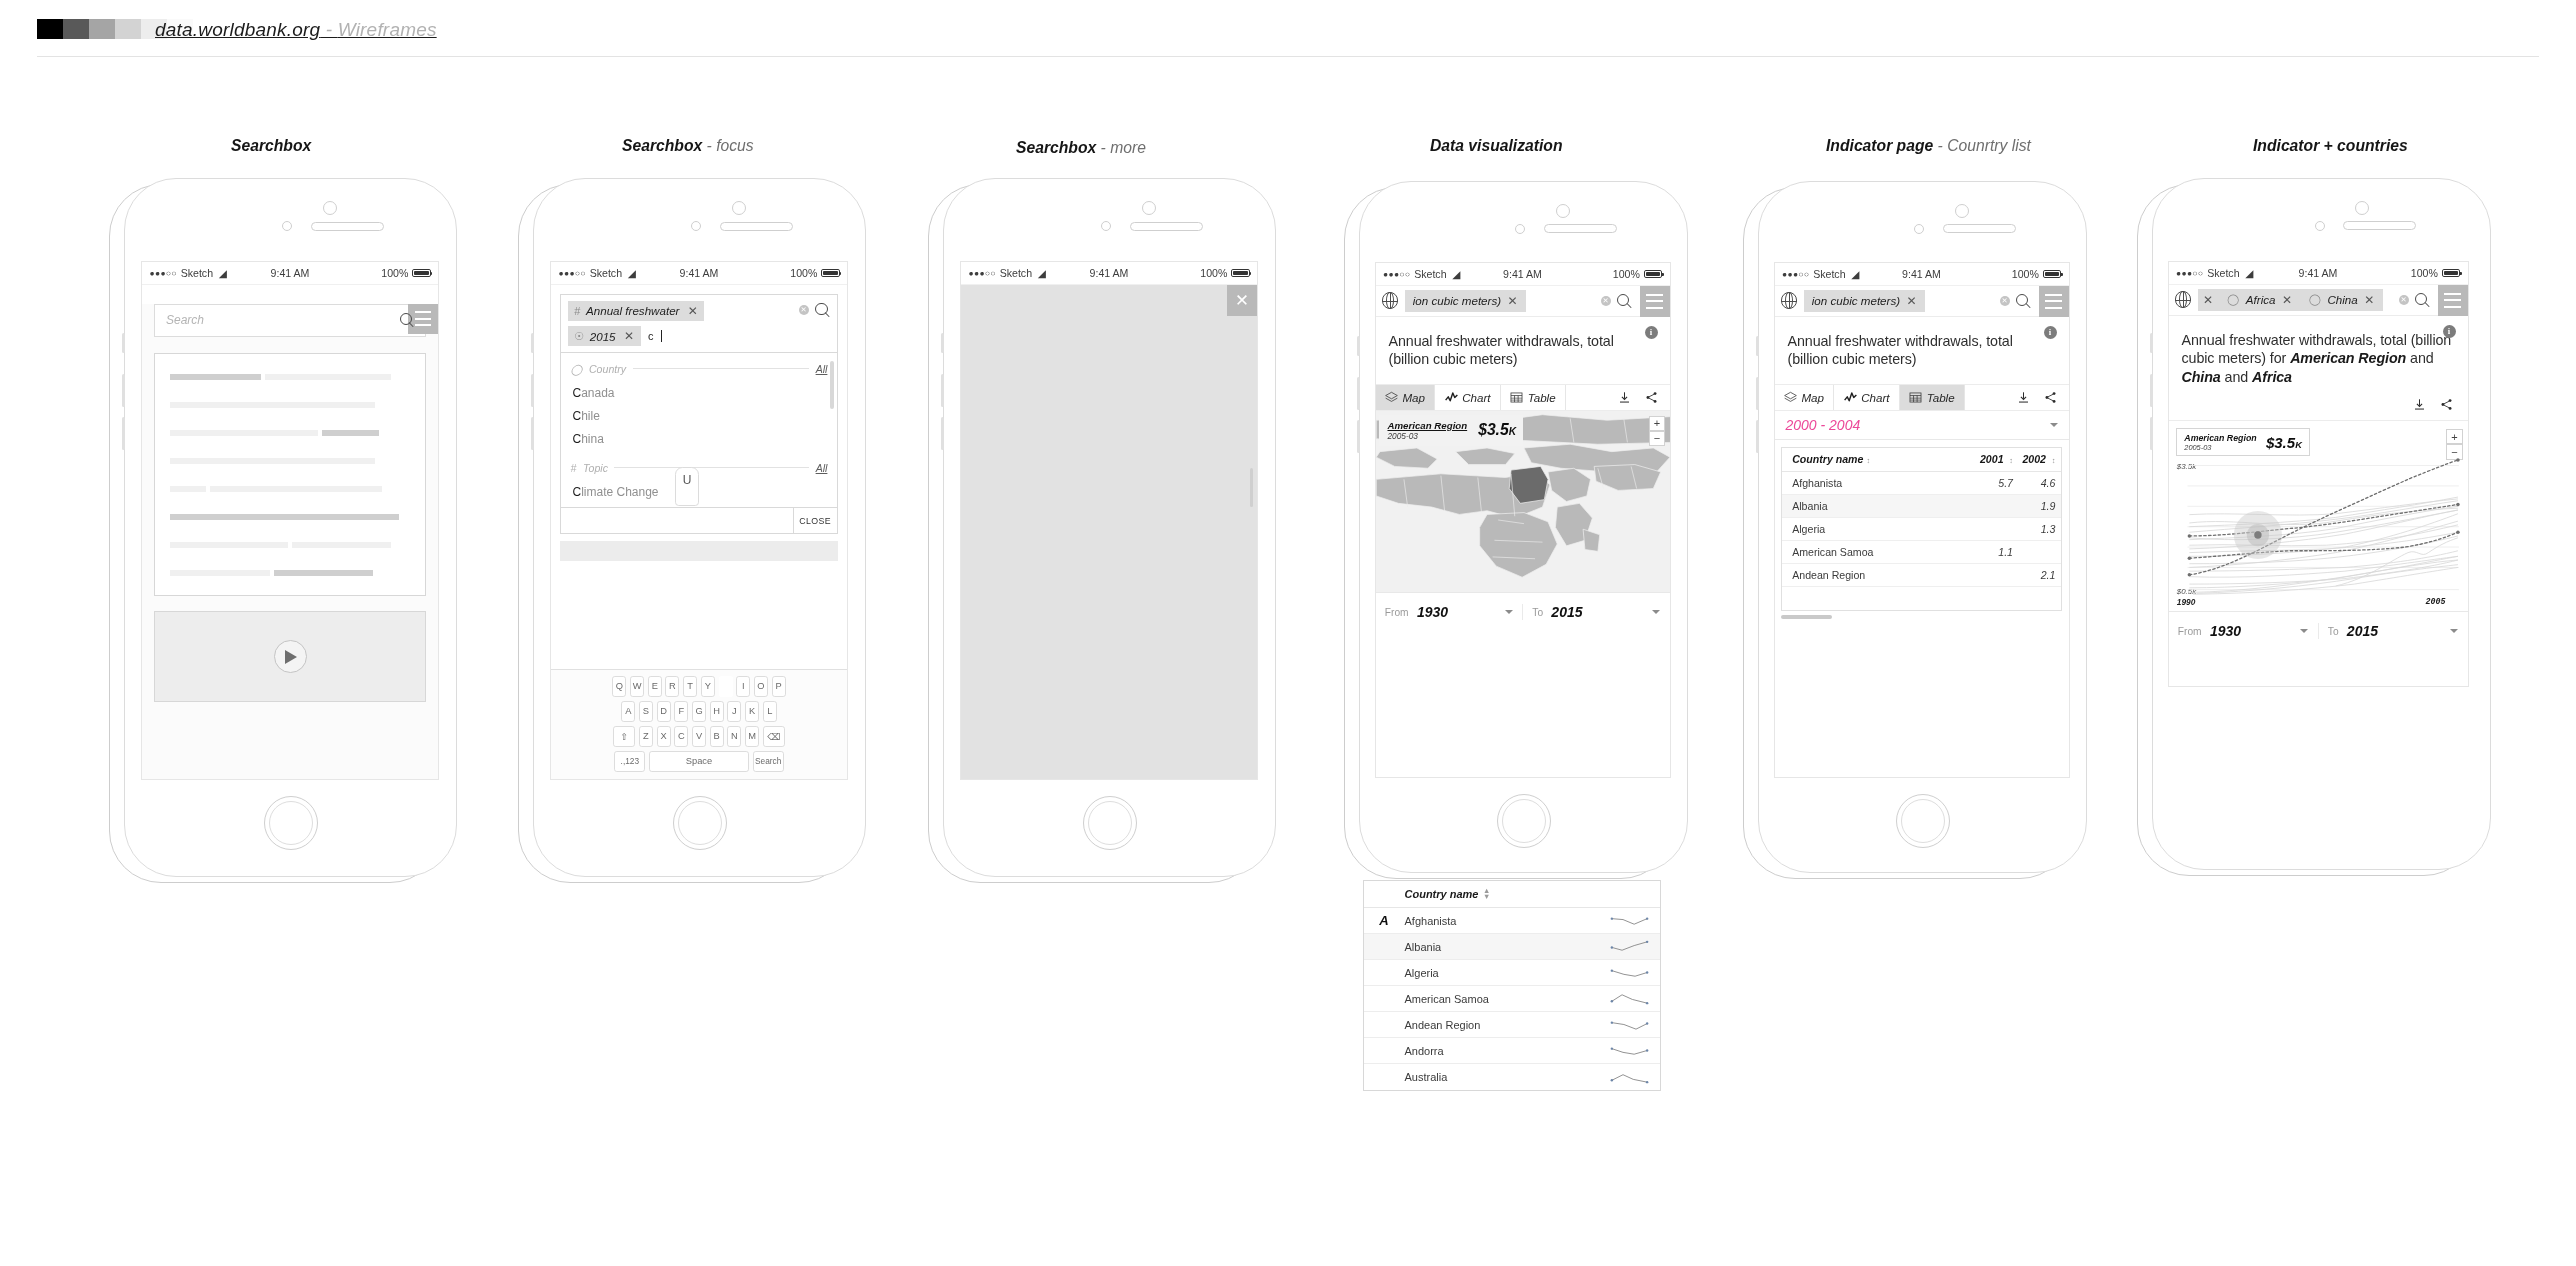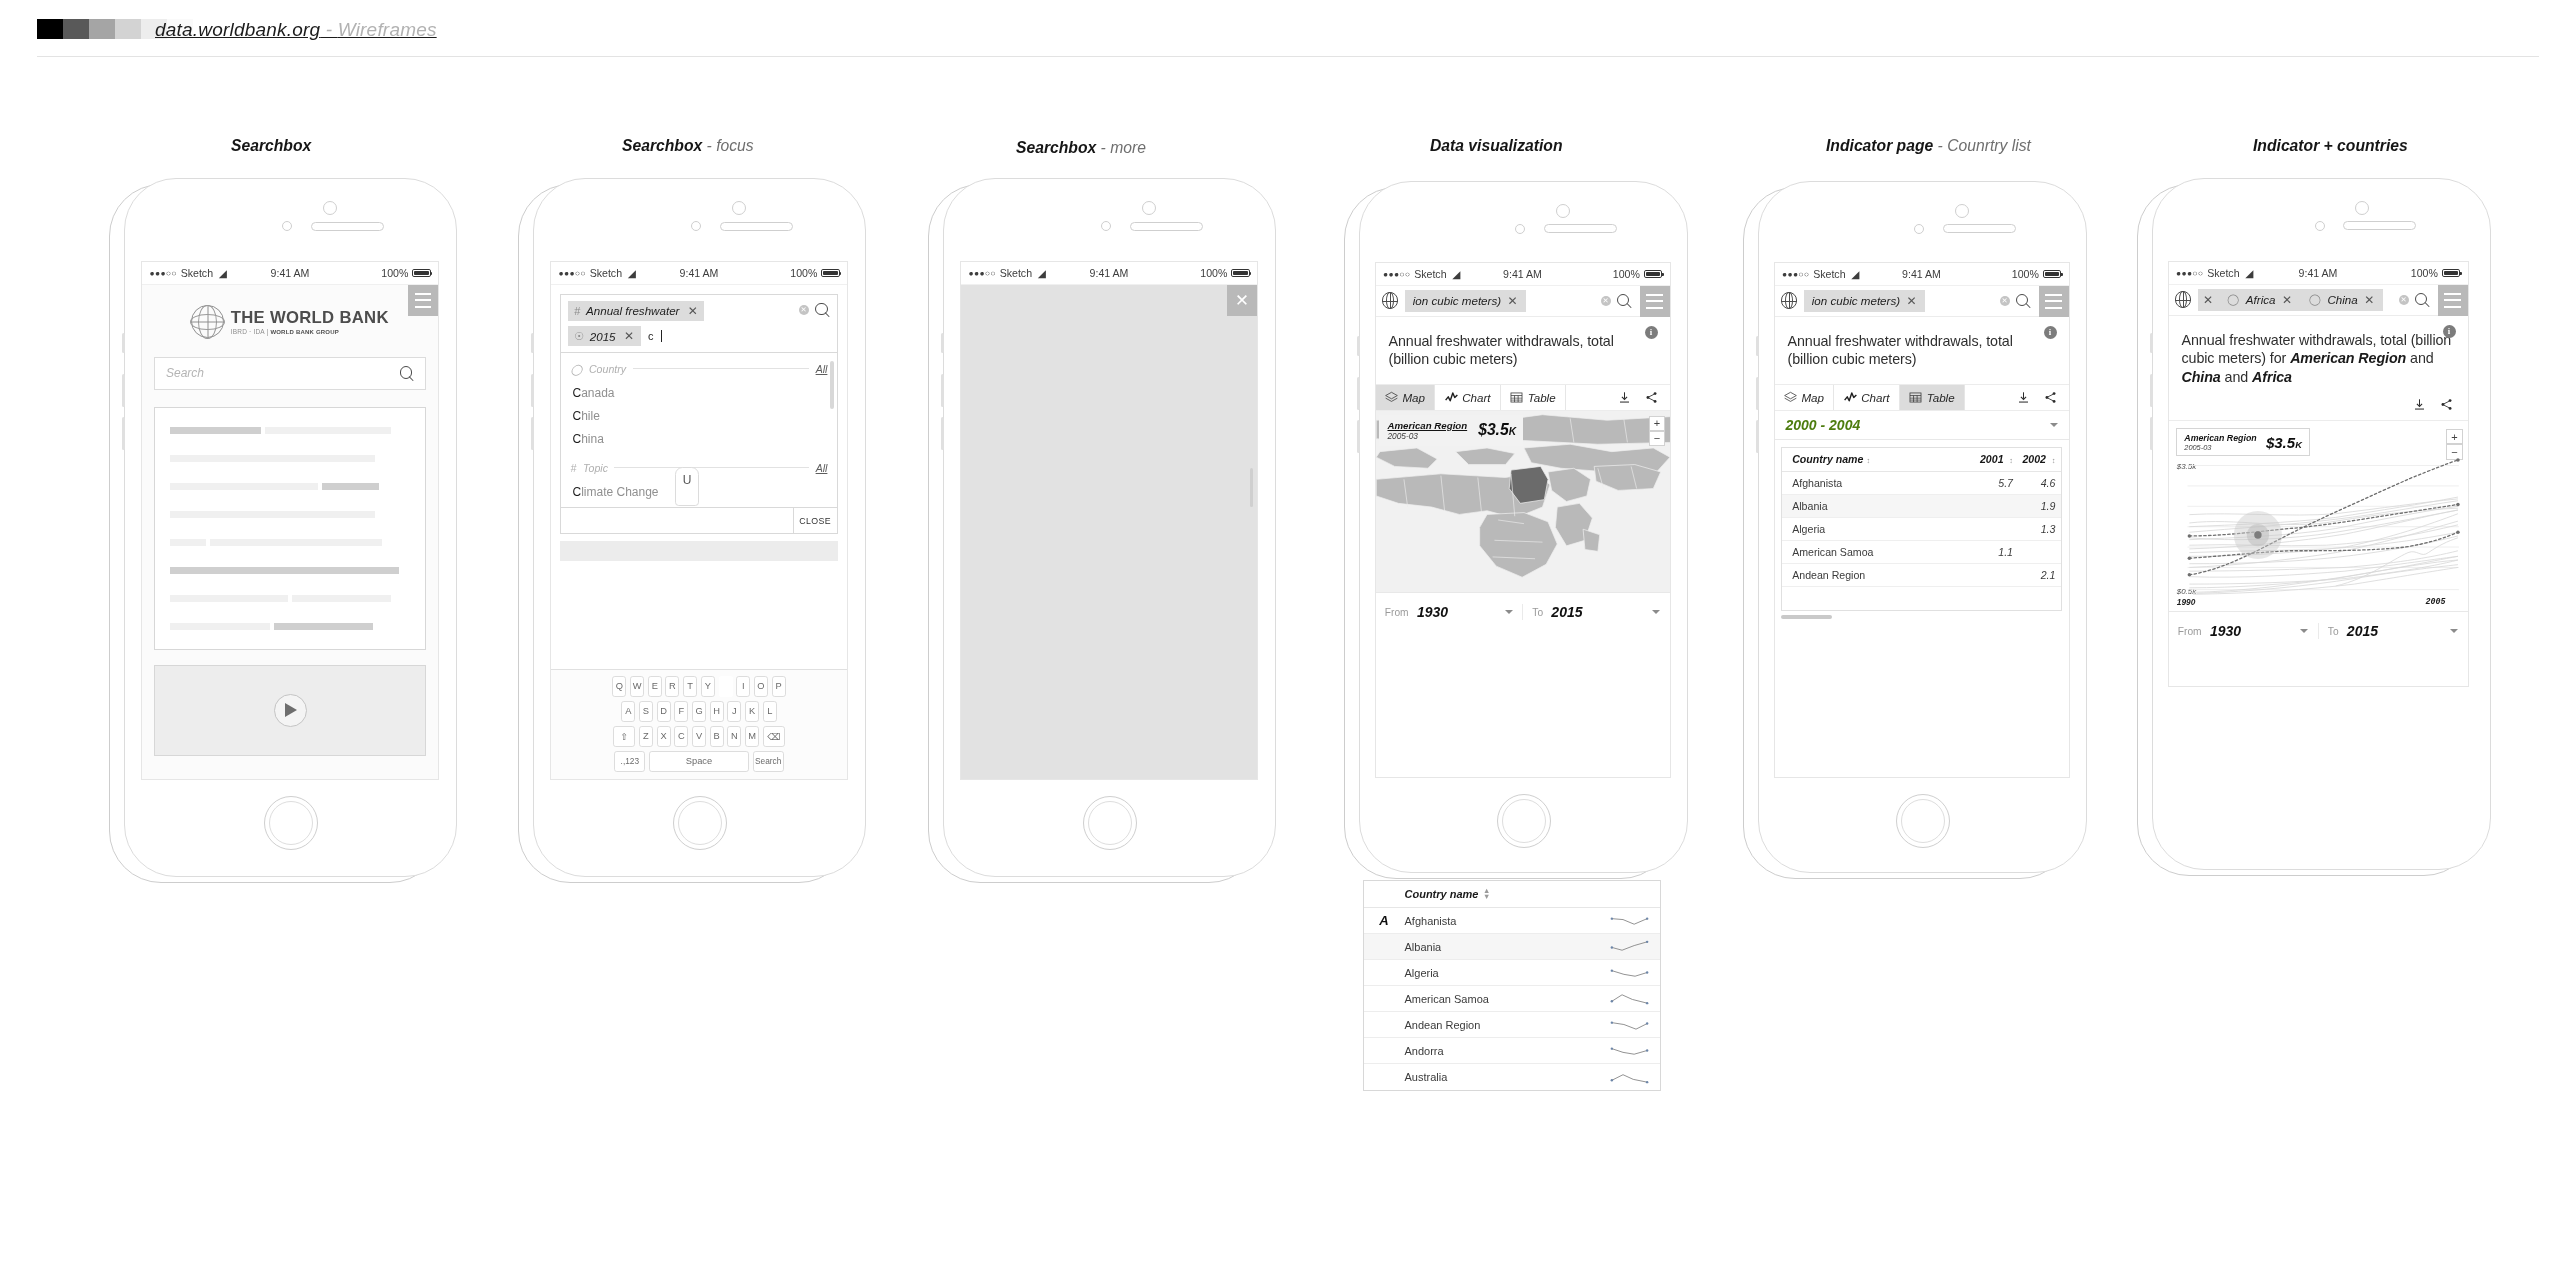--- a/index.html
+++ b/index.html
@@ -173,21 +173,21 @@
   .lp-head { height:27px; display:flex; align-items:center; padding-left:41px; border-bottom:0.9px solid #e6e6e6;
              font-size:11px; font-weight:bold; font-style:italic; color:#1a1a1a; gap:4.6px;}
   .lp-row { height:26px; display:flex; align-items:center; border-bottom:0.9px solid #ededed; font-size:11px; color:#3b3b3b;}
   .lp-row.alt { background:#f6f6f6; }
   .lp-row .idx { width:41px; text-align:center; font-weight:bold; font-style:italic; font-size:13px; color:#111;}
   .lp-row .spark { margin-left:auto; margin-right:10.2px; }
   .sortic { display:inline-block; width:6.5px; font-size:7.4px; line-height:.8; color:#9a9a9a; }
 
   
   .perbar { height:29px; display:flex; align-items:center; padding:0 11px; border-bottom:0.9px solid #e8e8e8;}
-  .perbar .p { font-size:14px; font-weight:bold; font-style:italic; color:#4d7c0f;}
+  .perbar .p { font-size:14px; font-weight:normal; font-style:italic; color:#ec4899;}
   .perbar .dd { margin-left:auto; width:0;height:0;border-left:4.6px solid transparent;border-right:4.6px solid transparent;border-top:4.6px solid #8b8b8b;}
   .tbl { margin:6.5px 6.5px 0 6.5px; border:0.9px solid #e0e0e0; background:#fff;}
   .tbl .th { height:24px; display:flex; align-items:center; border-bottom:0.9px solid #e6e6e6; font-size:10.6px;
              font-weight:bold; font-style:italic; color:#171717;}
   .tbl .tr { height:23px; display:flex; align-items:center; border-bottom:0.9px solid #efefef; font-size:10.6px; color:#3b3b3b;}
   .tbl .tr.alt { background:#f6f6f6; }
   .tbl .c1 { flex:1; padding-left:10.2px;}
   .tbl .c2,.tbl .c3 { width:48px; text-align:right; font-style:italic;}
   .tbl .c3 { padding-right:5.6px; }
   .hscroll { height:3.7px; background:#c9c9c9; border-radius:2.8px; width:51px; margin:4.6px 0 0 6.5px;}
@@ -267,30 +267,20 @@
             <i></i>
           </span>
       </span>
     </div>
     <div class="body">
       <div class="hamburger" style="position:absolute;right:0;top:0;">
           <span></span>
           <span></span>
           <span></span>
         </div>
-      <div class="wb-logo">
-        <div class="globe">
-            <em></em>
-            <b></b>
-          </div>
-        <div class="wb-text">
-          <div class="l1">THE WORLD BANK</div>
-          <div class="l2"><span>IBRD · IDA  |  </span><b>WORLD BANK GROUP</b></div>
-        </div>
-      </div>
       <div class="searchbar">
         <span class="ph">Search</span>
         <span class="mag"></span>
       </div>
       <div class="card">
         <div class="lnrow"><span class="ln d" style="width:91px"></span> <span class="ln" style="width:126px"></span></div>
         <div class="lnrow"><span class="ln" style="width:205px"></span></div>
         <div class="lnrow"><span class="ln" style="width:148px"></span> <span class="ln d" style="width:57px"></span></div>
         <div class="lnrow"><span class="ln" style="width:205px"></span></div>
         <div class="lnrow"><span class="ln" style="width:36px"></span> <span class="ln" style="width:172px"></span></div>

